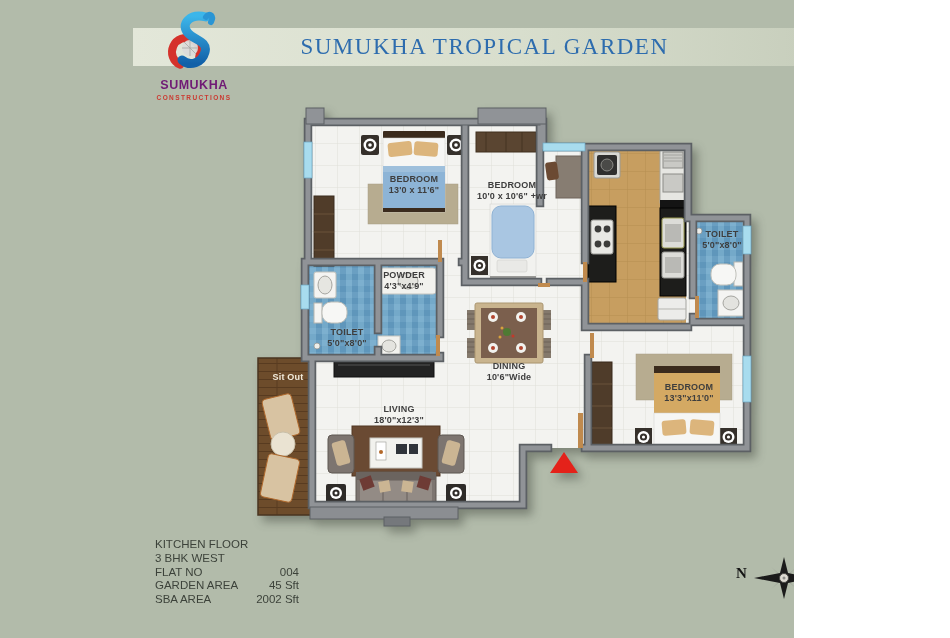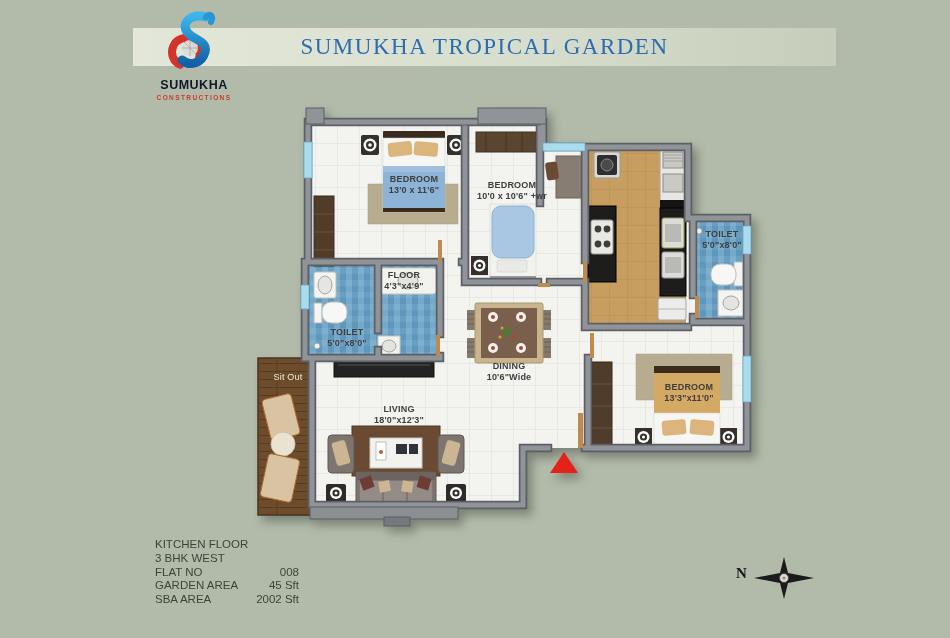--- a/index.html
+++ b/index.html
@@ -1,34 +1,34 @@
 <!DOCTYPE html>
 <html><head>
 <meta charset="utf-8">
 <style>
   html,body{margin:0;padding:0;}
-  .page{position:relative;width:950px;height:638px;background:#b2bbaa;font-family:"Liberation Sans",sans-serif;overflow:hidden;}
+  .page{position:relative;width:794px;height:638px;background:#b2bbaa;font-family:"Liberation Sans",sans-serif;overflow:hidden;}
   
   .titlebar{position:absolute;left:133px;top:28px;width:703px;height:38px;
     background:linear-gradient(90deg,#e3e7d9 0%,#d8decd 55%,#c6cdbb 100%);}
   .title{font-family:"Liberation Serif",serif;color:#2d6cae;font-size:23px;letter-spacing:1.5px;
     text-align:center;line-height:38px;white-space:nowrap;}
   .logo{position:absolute;left:150px;top:10px;width:88px;height:96px;}
-  .logo-name{position:absolute;left:0;top:68px;width:88px;text-align:center;color:#0f172a;
+  .logo-name{position:absolute;left:0;top:68px;width:88px;text-align:center;color:#701a75;
     font-weight:700;font-size:12.5px;letter-spacing:.5px;}
   .logo-sub{position:absolute;left:0;top:84px;width:88px;text-align:center;color:#cb3a31;
     font-weight:700;font-size:6.5px;letter-spacing:1.4px;}
   
   .plan{position:absolute;left:250px;top:100px;width:510px;height:440px;}
   .plan svg.draw{position:absolute;left:0;top:0;filter:drop-shadow(5px 6px 5px rgba(40,45,38,.38));}
   .rlabel{position:absolute;width:120px;text-align:center;font-size:9px;font-weight:700;
     color:#3e3e3e;line-height:10.5px;letter-spacing:.2px;}
   .rlabel span{display:block;}
   .rlabel .dims{font-weight:600;}
-  .rlabel.light{color:#f3ecdc;font-weight:400;}
+  .rlabel.light{color:#f3ecdc;font-weight:700;}
   
   .info{position:absolute;left:155px;top:538px;font-size:11.5px;color:#3c423a;line-height:13.8px;}
   .irow{display:flex;}
   .ilabel{width:98px;}
   .ival{width:46px;text-align:right;}
   
   .compass-n{position:absolute;left:736px;top:565px;font-family:"Liberation Serif",serif;
     font-weight:700;font-size:15px;color:#141414;}
   .compass-star{position:absolute;left:750px;top:552px;}
 </style>
@@ -302,21 +302,21 @@
       </div>
     <div class="rlabel" style="left:202px;top:80px">
       <span>BEDROOM</span>
         <span class="dims">10'0 x 10'6" +wr</span>
       </div>
     <div class="rlabel" style="left:412px;top:129px">
       <span>TOILET</span>
         <span class="dims">5'0"x8'0"</span>
       </div>
     <div class="rlabel" style="left:94px;top:170px">
-      <span>FLOOR</span>
+      <span>POWDER</span>
         <span class="dims">4'3"x4'9"</span>
       </div>
     <div class="rlabel" style="left:37px;top:227px">
       <span>TOILET</span>
         <span class="dims">5'0"x8'0"</span>
       </div>
     <div class="rlabel" style="left:199px;top:261px">
       <span>DINING</span>
         <span class="dims">10'6"Wide</span>
       </div>
@@ -337,21 +337,21 @@
     <div class="irow">
       <div class="ilabel">KITCHEN FLOOR</div>
         <div class="ival"></div>
       </div>
     <div class="irow">
       <div class="ilabel">3 BHK WEST</div>
         <div class="ival"></div>
       </div>
     <div class="irow">
       <div class="ilabel">FLAT NO</div>
-        <div class="ival">008</div>
+        <div class="ival">004</div>
       </div>
     <div class="irow">
       <div class="ilabel">GARDEN AREA</div>
         <div class="ival">45 Sft</div>
       </div>
     <div class="irow">
       <div class="ilabel">SBA  AREA</div>
         <div class="ival">2002 Sft</div>
       </div>
   </div>

